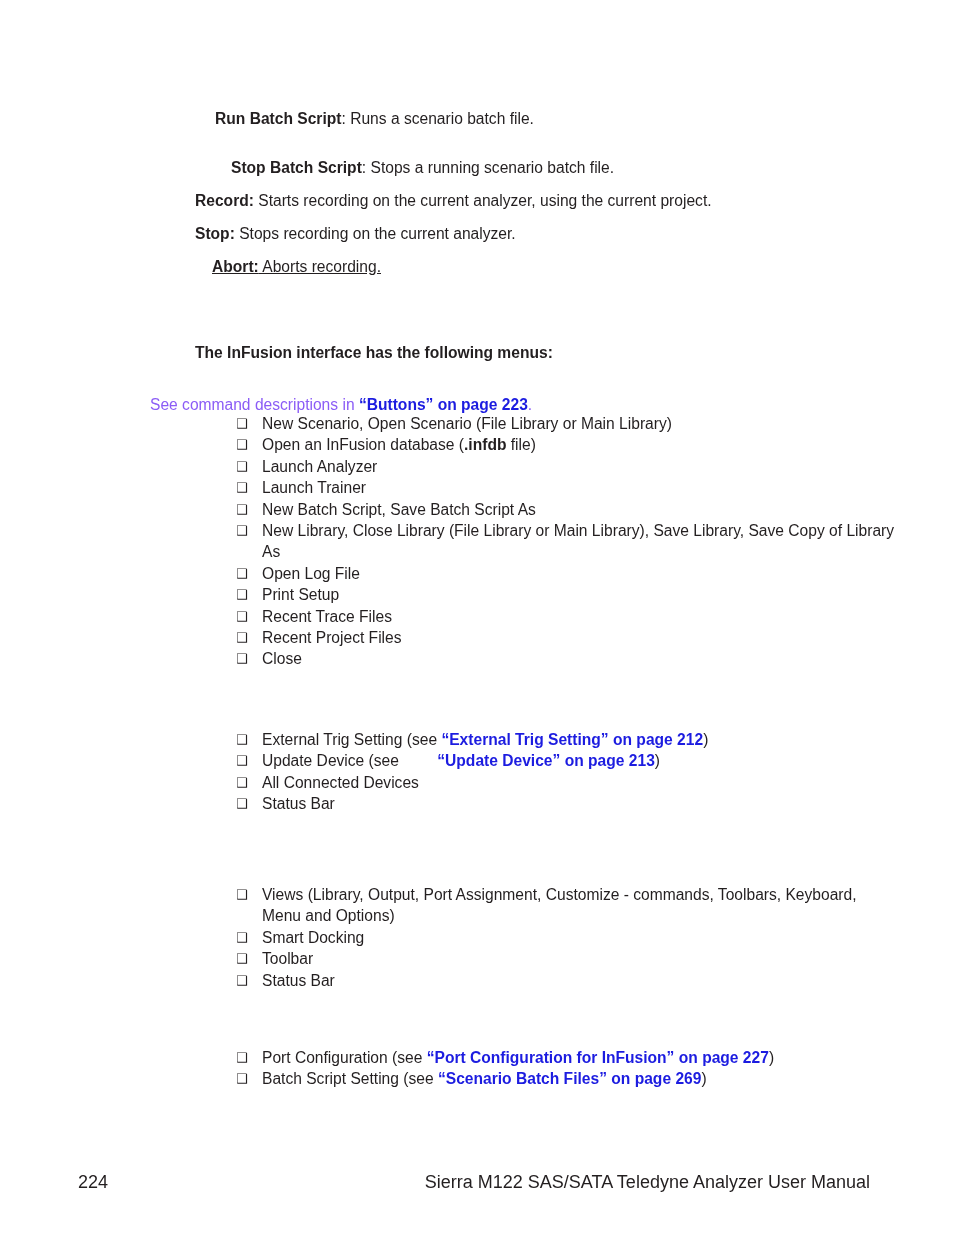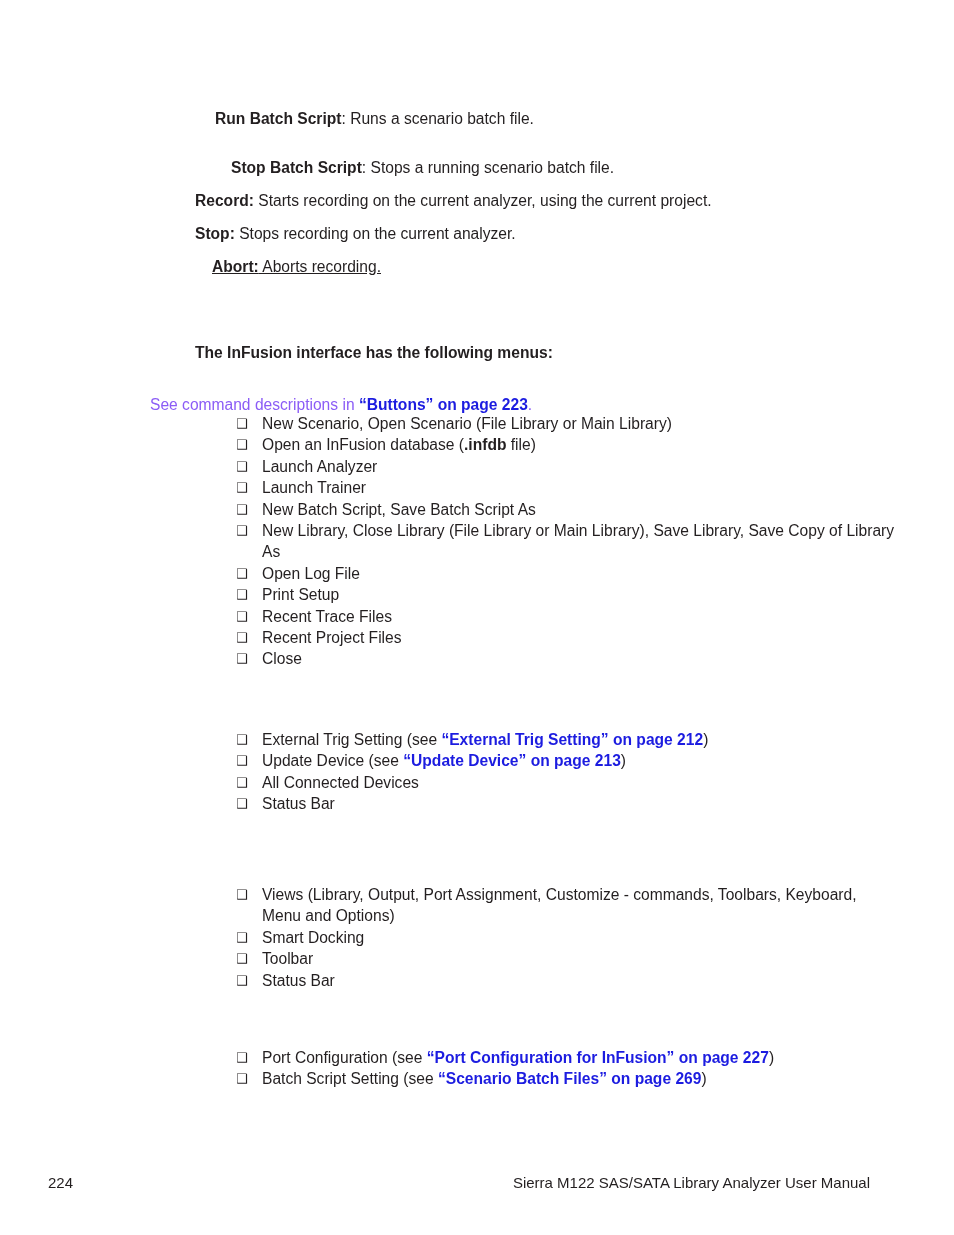--- a/index.html
+++ b/index.html
@@ -95,23 +95,24 @@
   .running-footer {
     position: absolute;
     left: 48px;
     top: 1174px;
     width: 822px;
     display: flex;
     align-items: baseline;
     justify-content: space-between;
   }
   .running-footer .ftr-text {
-    font-size: 15px;
+    font-size: 18px;
     line-height: 17px;
     color: #231f20;
+    margin-left: 30px;
   }
 </style>
 </head>
 <body>
 
 <div class="page">
 
 
   <div class="content">
 
@@ -192,21 +193,21 @@
 
     <div class="ghost-heading" style="left:150px; top:700px;">&nbsp;</div>
 
     <ul class="blist" style="left:236px; top:729px; width:660px;">
       <li>
         <span class="sq">❑</span>
         <span>External Trig Setting (see </span><a class="link" href="#" style="text-decoration:none;">“External Trig Setting” on page 212</a><span>)</span>
       </li>
       <li>
         <span class="sq">❑</span>
-        <span>Update Device (see </span><a class="link" href="#" style="text-decoration:none;">“Update Device” on page 213</a><span>)</span>
+        <span>Update Device (see </span><a class="link" href="#" style="text-decoration:none;margin-left:34px;">“Update Device” on page 213</a><span>)</span>
       </li>
       <li>
         <span class="sq">❑</span>
         <span>All Connected Devices</span>
       </li>
       <li>
         <span class="sq">❑</span>
         <span>Status Bar</span>
       </li>
     </ul>
@@ -242,16 +243,16 @@
       <li>
         <span class="sq">❑</span>
         <span>Batch Script Setting (see </span><a class="link" href="#" style="text-decoration:none;">“Scenario Batch Files” on page 269</a><span>)</span>
       </li>
     </ul>
 
   </div>
 
   <div class="running-footer">
     <span class="ftr-text">224</span>
-    <span class="ftr-text">Sierra M122 SAS/SATA Library Analyzer User Manual</span>
+    <span class="ftr-text">Sierra M122 SAS/SATA Teledyne Analyzer User Manual</span>
   </div>
 
 </div>
 
 </body></html>

